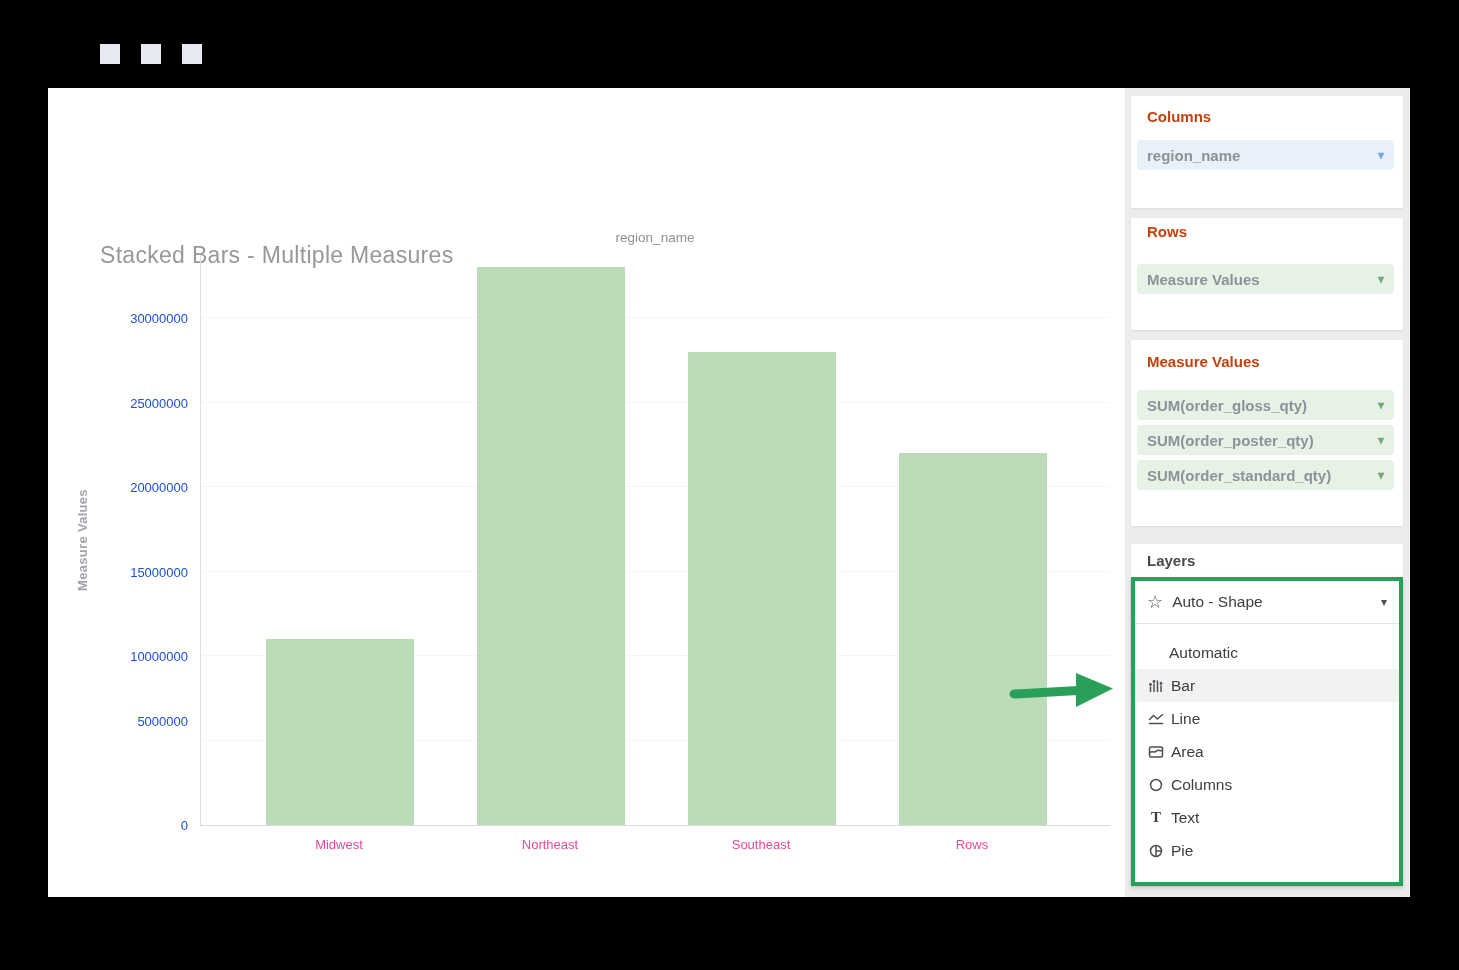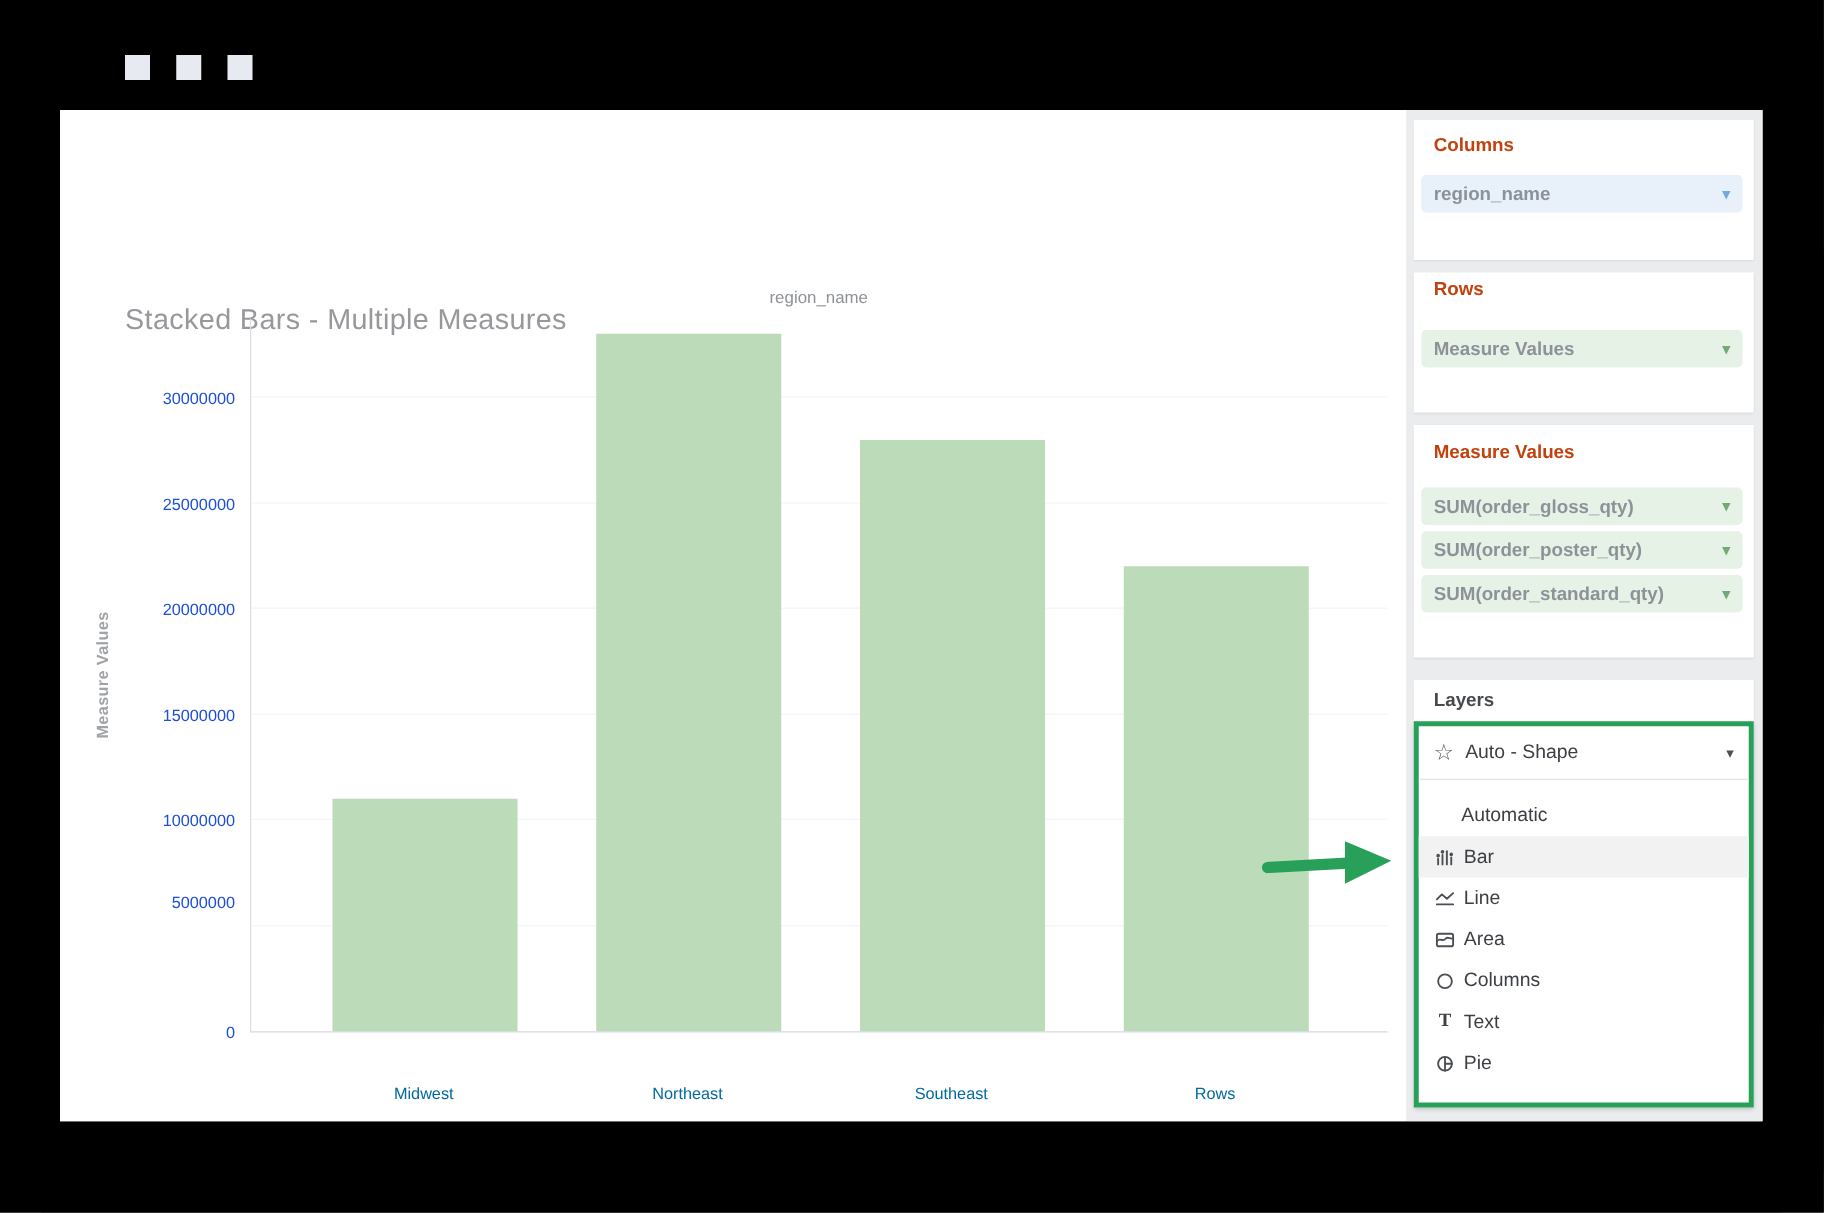--- a/index.html
+++ b/index.html
@@ -9,21 +9,21 @@
   .content{position:absolute;left:48px;top:88px;width:1362px;height:809px;background:#fff;}
 
   
   .chart-pane{position:absolute;left:0;top:0;width:1077px;height:809px;background:#fff;}
   .chart-title{position:absolute;left:52px;top:154px;font-size:23px;color:#96989c;letter-spacing:.3px;}
   .top-label{position:absolute;left:152px;top:142px;width:910px;text-align:center;font-size:13.5px;color:#8e9195;}
   .plot{position:absolute;left:152px;top:167px;width:910px;height:571px;border-left:1px solid #dcdde0;border-bottom:1px solid #d8d9db;}
   .gridline{position:absolute;left:0;width:100%;height:1px;background:#f4f5f5;}
   .bar{position:absolute;bottom:0;width:148px;}
   .ytick{position:absolute;width:140px;text-align:right;font-size:13px;color:#1d4ed8;}
-  .xlabel{position:absolute;top:779px;width:148px;text-align:center;font-size:13px;color:#0369a1;}
+  .xlabel{position:absolute;top:749px;width:148px;text-align:center;font-size:13px;color:#ec4899;}
   .y-axis-title{position:absolute;left:34px;top:452px;transform:translate(-50%,-50%) rotate(-90deg);white-space:nowrap;font-size:13px;font-weight:600;color:#a0a3a7;letter-spacing:.3px;}
 
   
   .sidebar{position:absolute;left:1077px;top:0;width:285px;height:809px;background:#ebecee;}
   .card{position:absolute;left:6px;width:272px;background:#fff;box-shadow:0 1px 2px rgba(0,0,0,.07);}
   .card-header{position:absolute;left:16px;font-size:15px;font-weight:700;color:#c2410c;}
   .pill{position:absolute;left:6px;width:257px;height:30px;border-radius:4px;display:flex;align-items:center;padding:0 10px;font-size:15px;font-weight:600;color:#8d9298;}
   .pill .caret{margin-left:auto;font-size:12px;line-height:1;}
   .pill-blue{background:#e8f0fa;}
   .pill-blue .caret{color:#74a9dd;}

